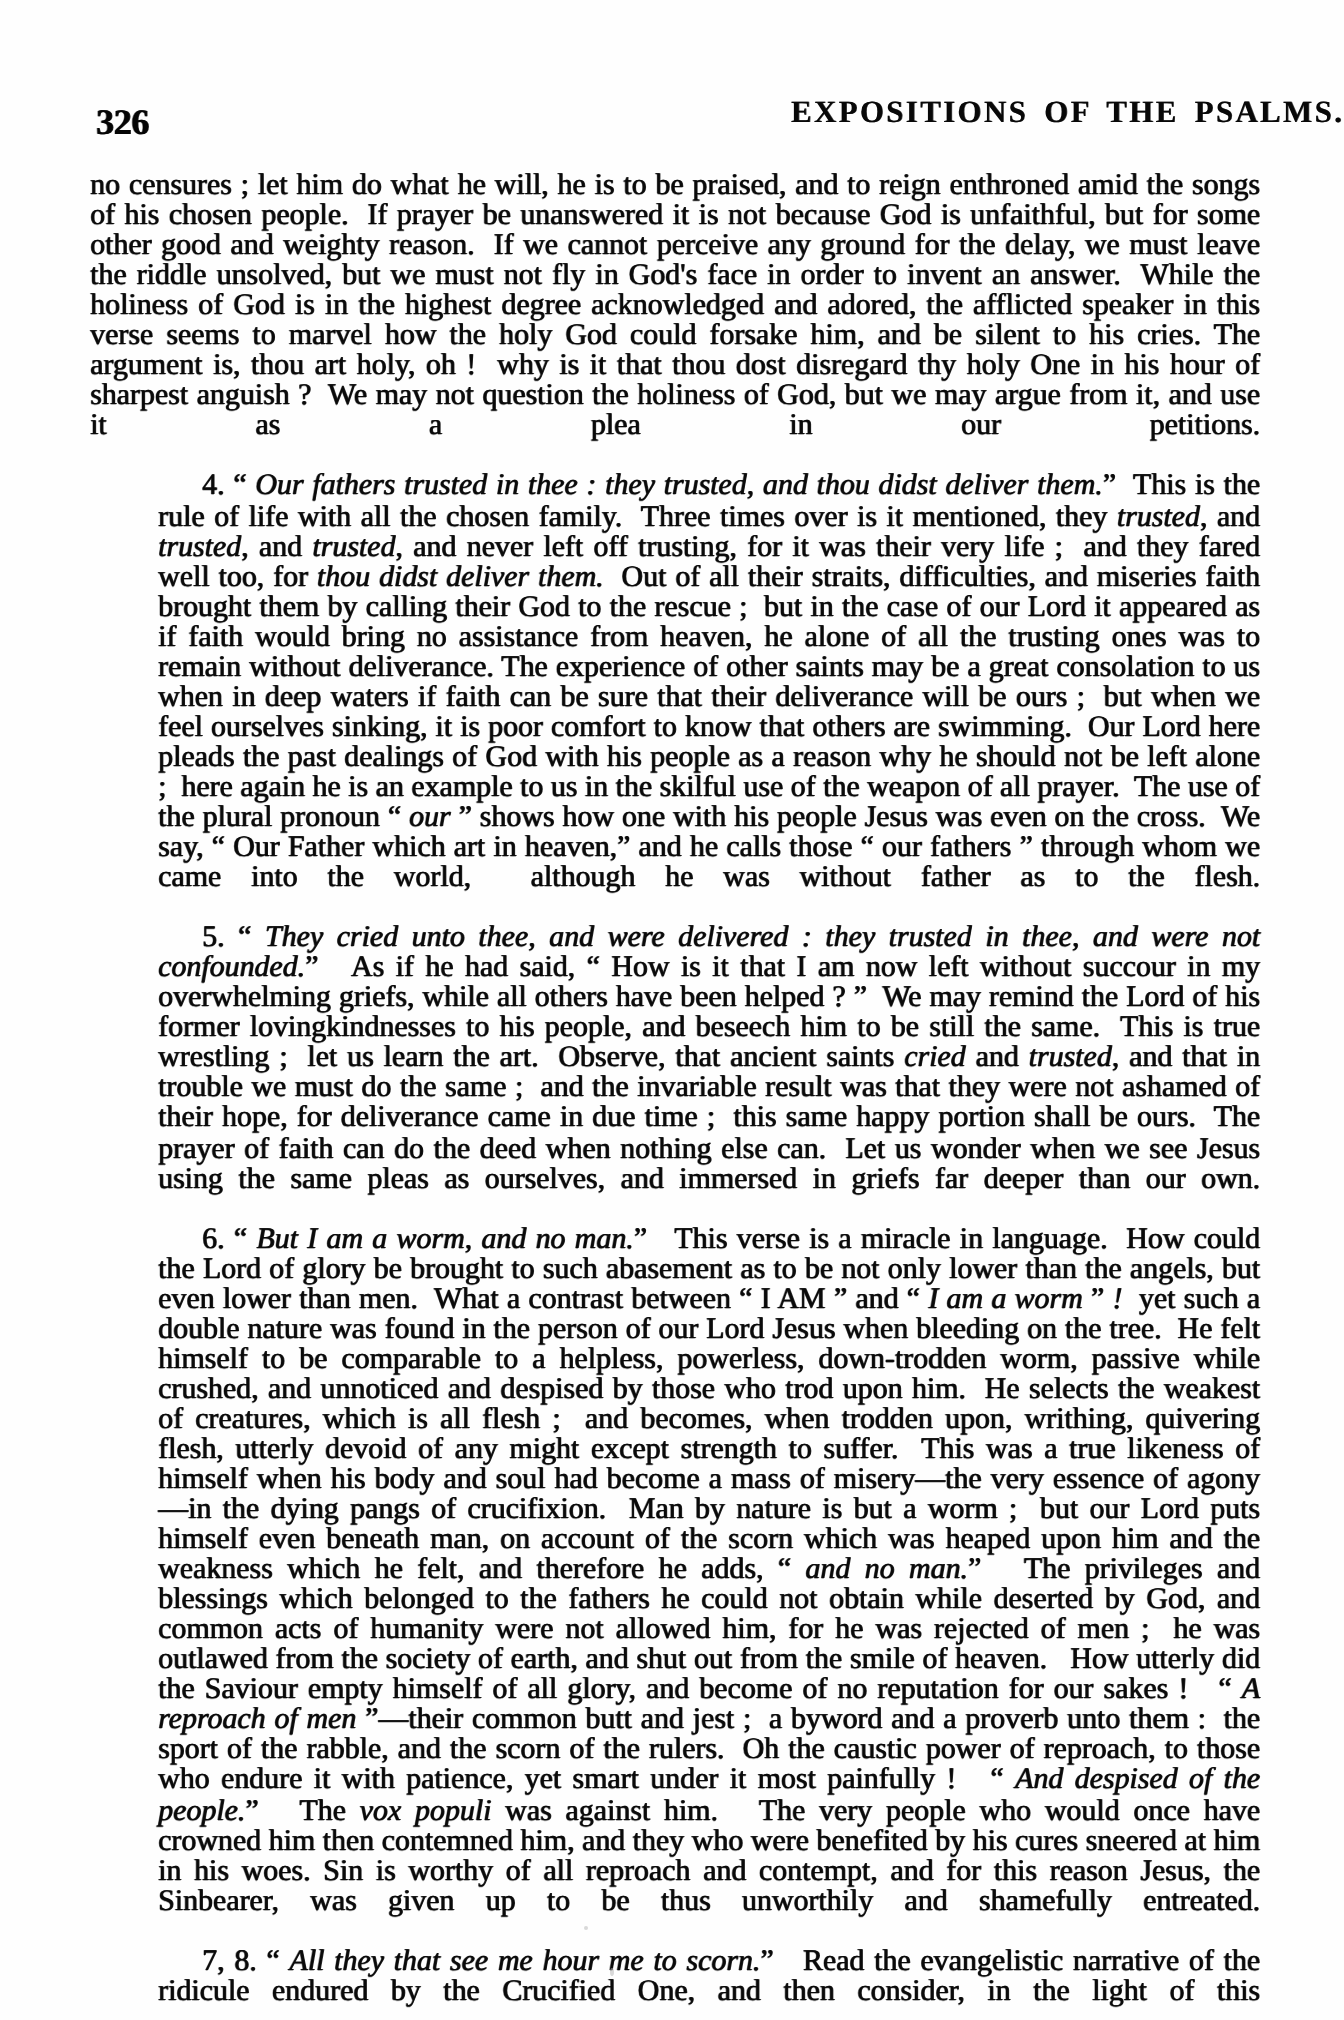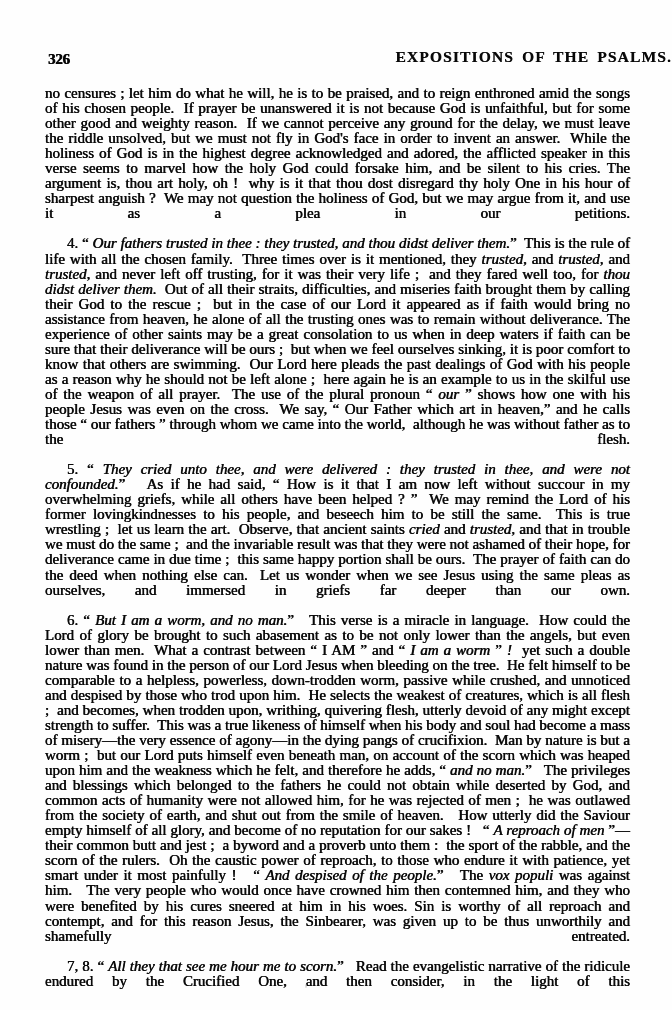--- a/index.html
+++ b/index.html
@@ -31,21 +31,21 @@
     left: 0;
     right: 0;
     top: 48px;
     height: 24px;
   }
   #folio {
     position: absolute;
     left: 48px;
     top: 3px;
     font-weight: bold;
-    font-size: 15px;
+    font-size: 18px;
     letter-spacing: -0.2px;
     color: #050505;
     text-shadow: 0.4px 0 0 rgba(0,0,0,0.85), -0.35px 0 0 rgba(0,0,0,0.5);
   }
   #head-title {
     position: absolute;
     left: 0;
     right: 0;
     top: 0;
     text-align: right;
@@ -71,20 +71,21 @@
     text-justify: inter-word;
     font-size: 15px;
     line-height: 15.05px;
     letter-spacing: -0.02px;
     color: #0a0a0a;
     
     text-shadow: 0.36px 0 0 rgba(0,0,0,0.82), -0.3px 0 0 rgba(0,0,0,0.45), 0 0.28px 0 rgba(0,0,0,0.3);
   }
   p.para.indent {
     text-indent: 22px;
+    margin-left: 34px;
   }
   p.para i,
   p.para em {
     font-style: italic;
   }
   
   p.para::after {
     content: "";
     display: inline-block;
     width: 100%;

